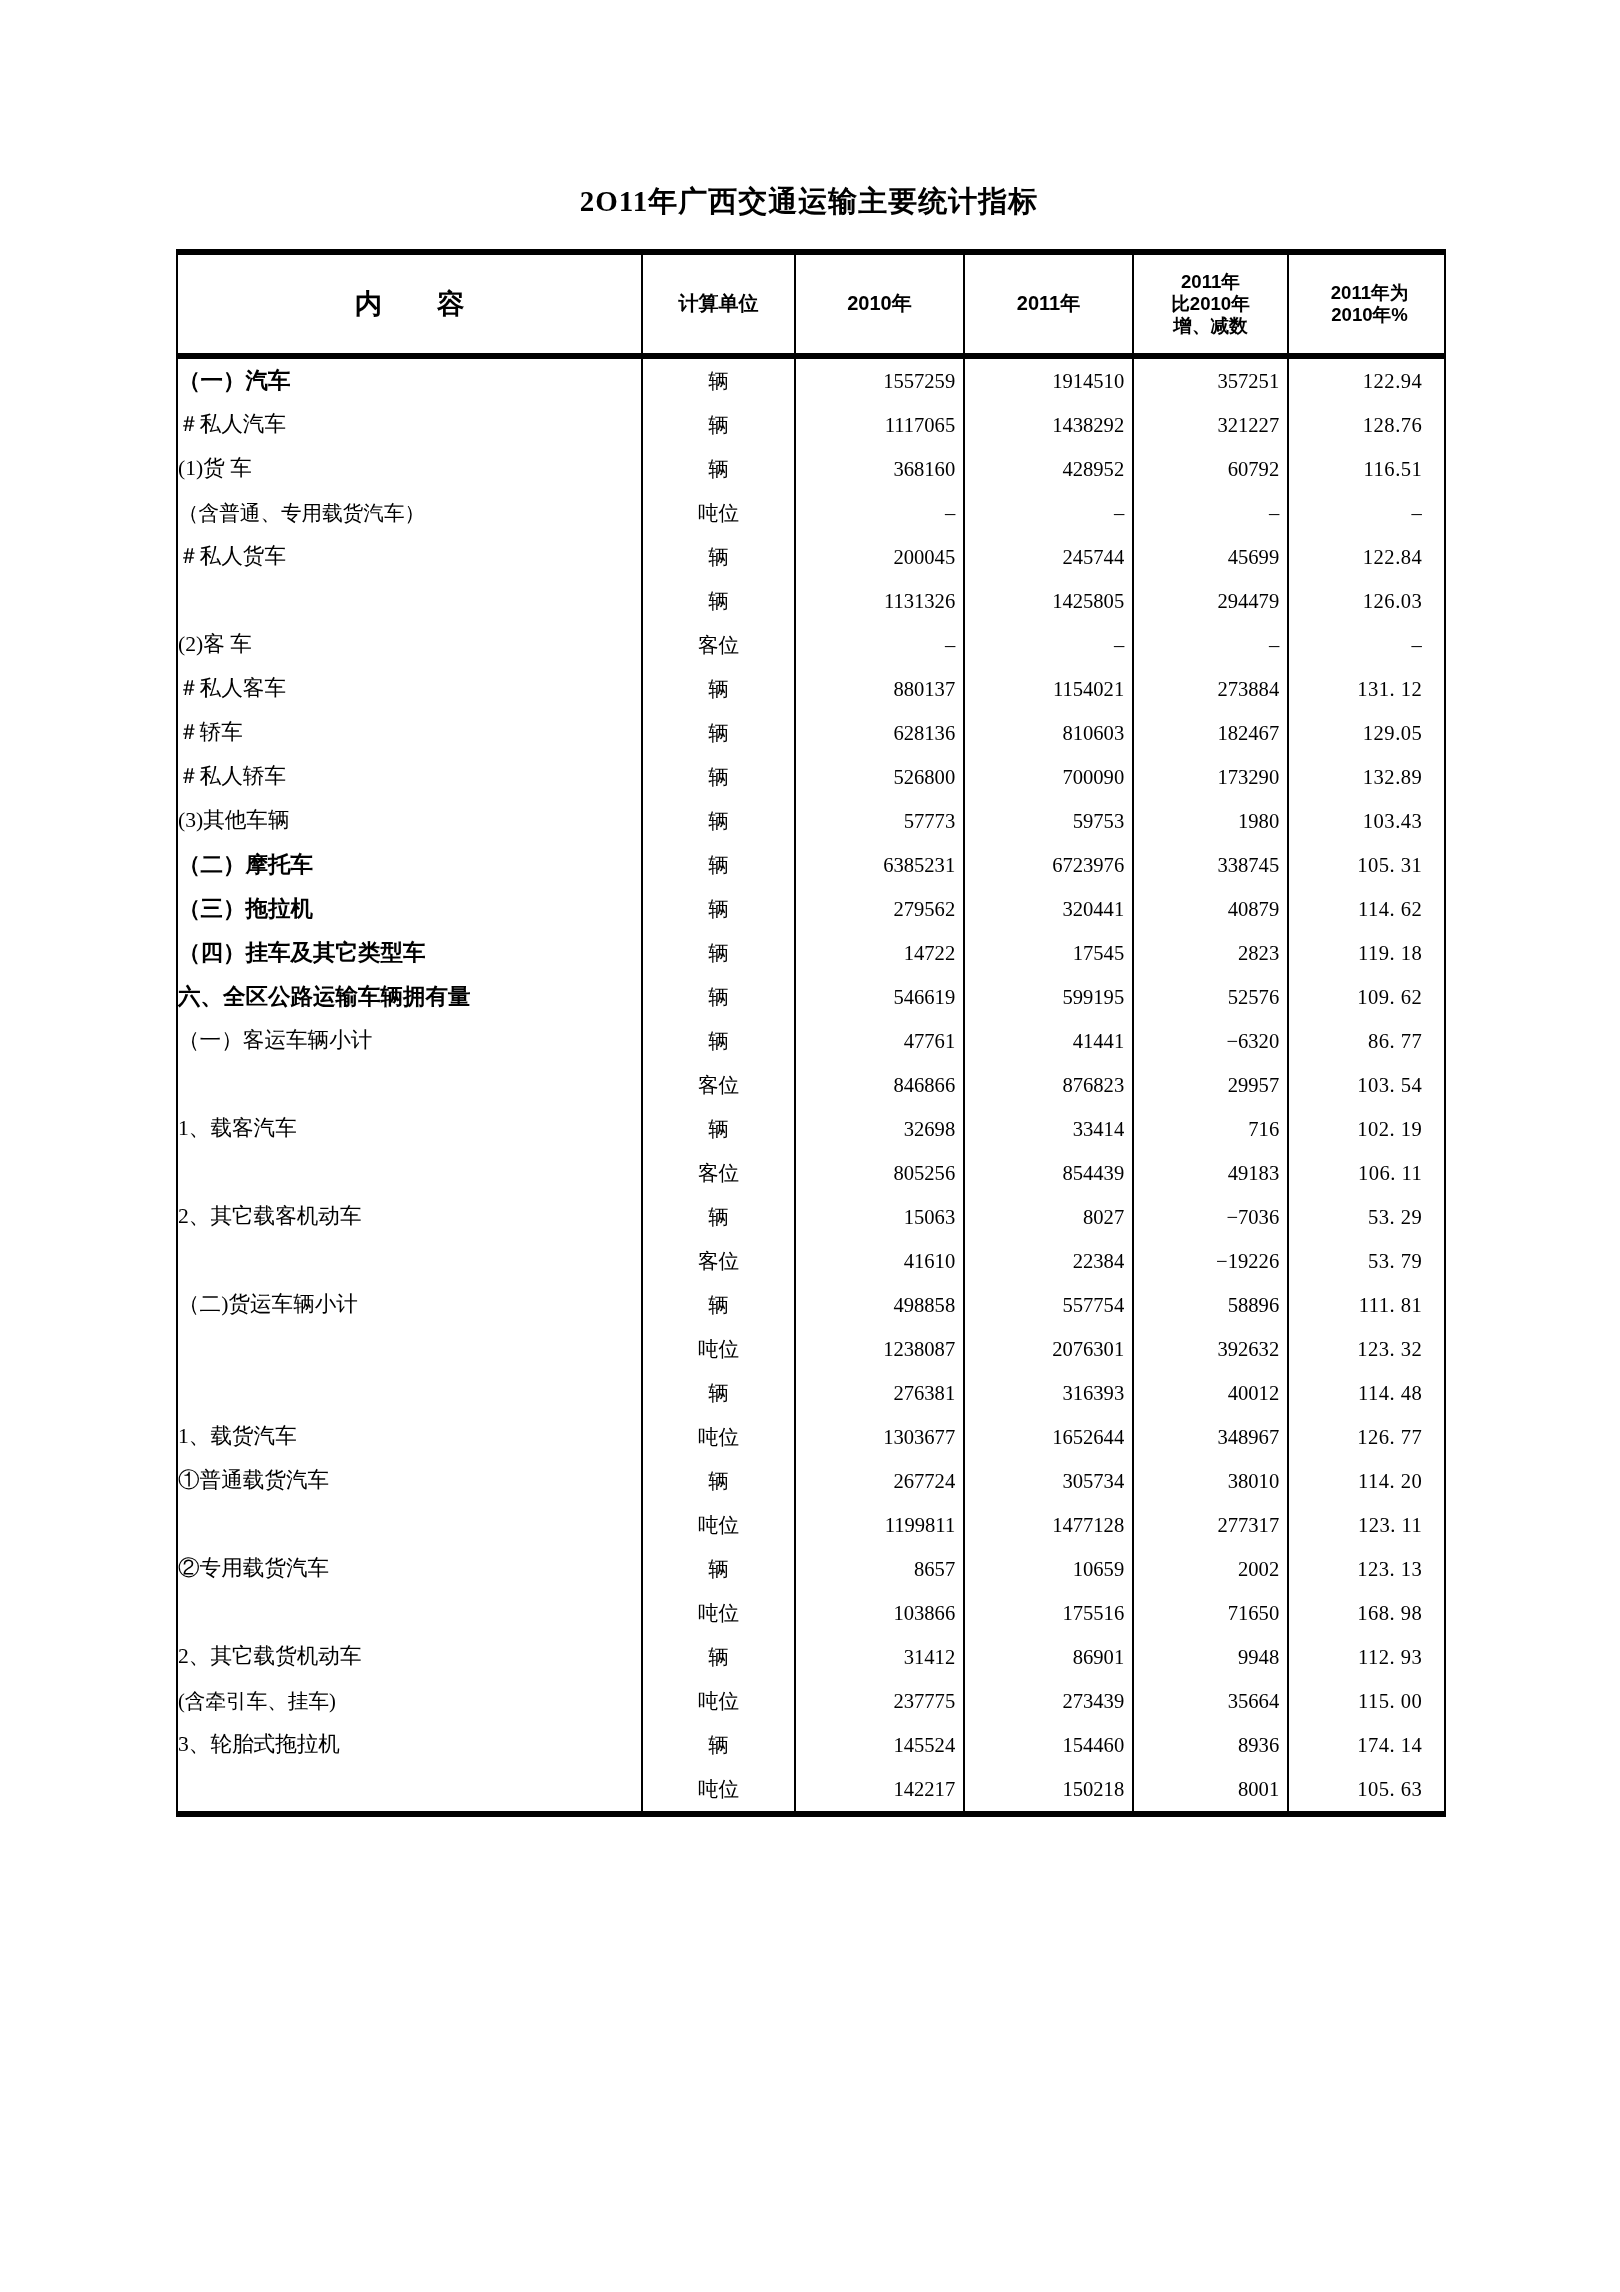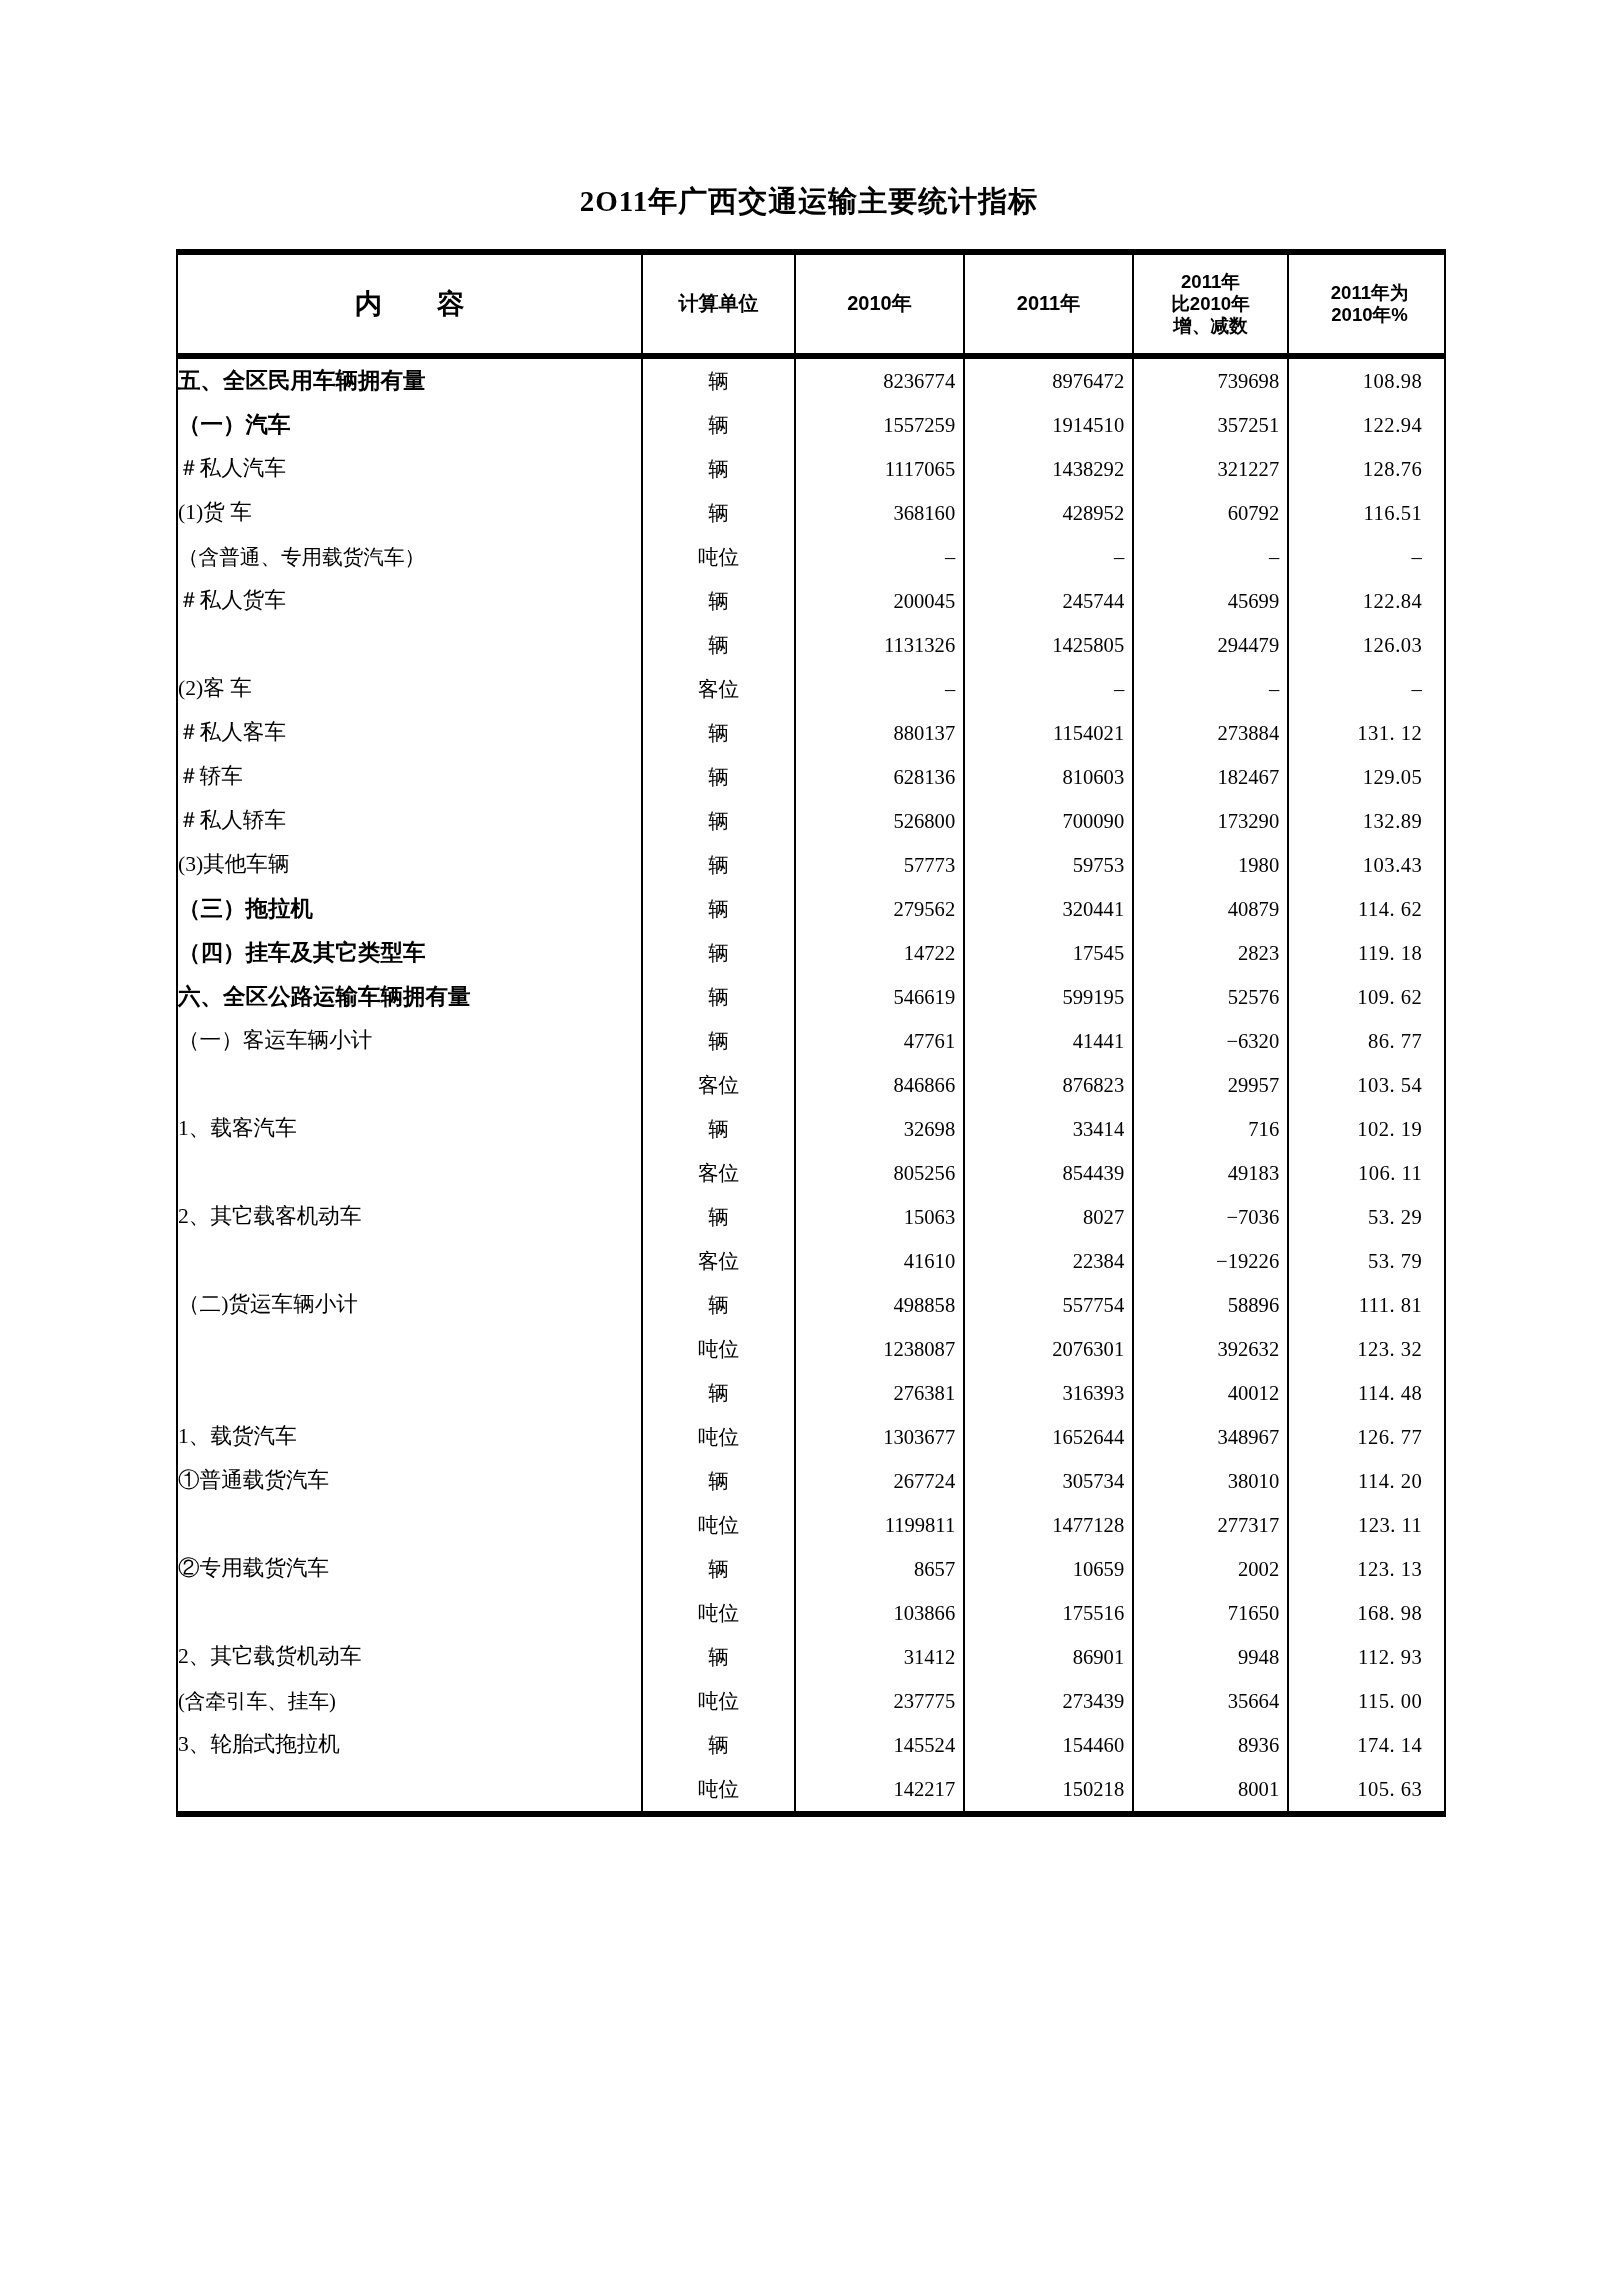--- a/index.html
+++ b/index.html
@@ -162,28 +162,20 @@
         <th class="small2">
           <span class="stack2">
             <span class="l1">2011年为</span>
             <span class="l2">2010年%</span>
           </span>
         </th>
       </tr>
     </thead>
     <tbody id="tbody">
         <tr>
-          <td class="name lv-head">五、全区民用车辆拥有量</td>
-          <td class="unit">辆</td>
-          <td class="num">8236774</td>
-          <td class="num">8976472</td>
-          <td class="num">739698</td>
-          <td class="num pct">108.98</td>
-        </tr>
-        <tr>
           <td class="name lv-sub1">（一）汽车</td>
           <td class="unit">辆</td>
           <td class="num">1557259</td>
           <td class="num">1914510</td>
           <td class="num">357251</td>
           <td class="num pct">122.94</td>
         </tr>
         <tr>
           <td class="name lv-hash">＃私人汽车</td>
           <td class="unit">辆</td>
@@ -256,20 +248,28 @@
           <td class="num">173290</td>
           <td class="num pct">132.89</td>
         </tr>
         <tr>
           <td class="name lv-plain1">(3)其他车辆</td>
           <td class="unit">辆</td>
           <td class="num">57773</td>
           <td class="num">59753</td>
           <td class="num">1980</td>
           <td class="num pct">103.43</td>
+        </tr>
+        <tr>
+          <td class="name lv-sub1">（二）摩托车</td>
+          <td class="unit">辆</td>
+          <td class="num">6385231</td>
+          <td class="num">6723976</td>
+          <td class="num">338745</td>
+          <td class="num pct">105. 31</td>
         </tr>
         <tr>
           <td class="name lv-sub1">（三）拖拉机</td>
           <td class="unit">辆</td>
           <td class="num">279562</td>
           <td class="num">320441</td>
           <td class="num">40879</td>
           <td class="num pct">114. 62</td>
         </tr>
         <tr>

